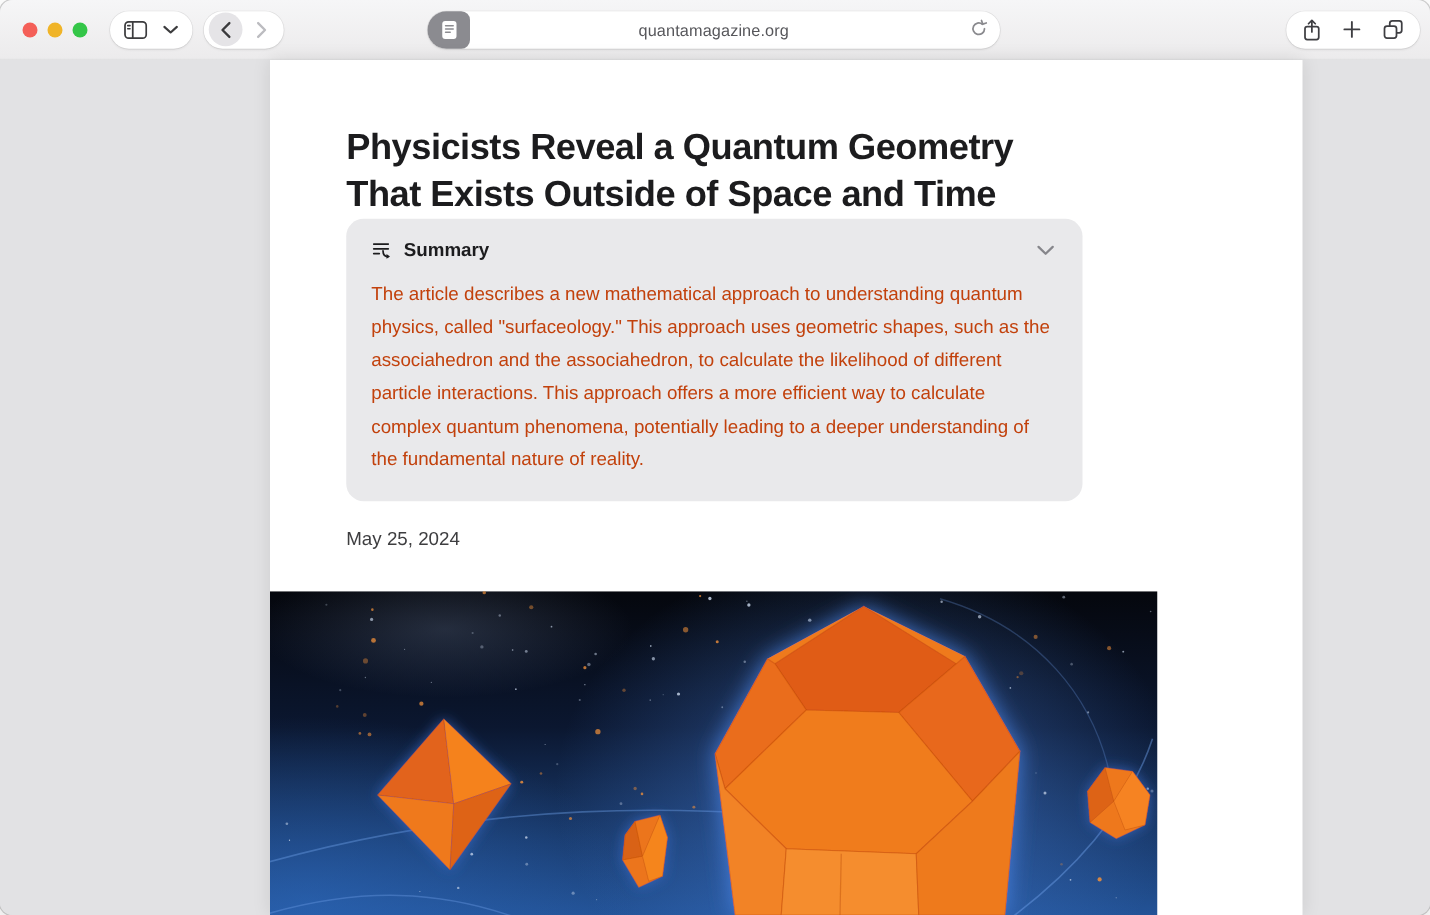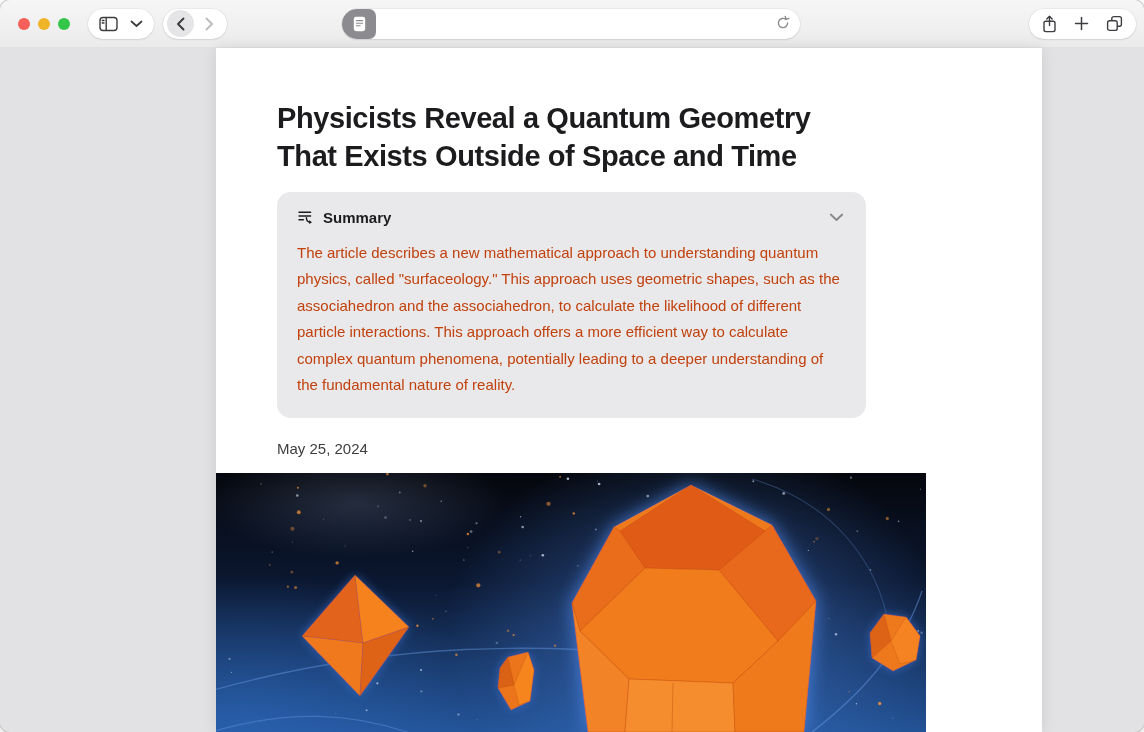--- a/index.html
+++ b/index.html
@@ -55,21 +55,21 @@
     position: absolute; left: 216px; top: 0; width: 826px; height: 684px;
     background: #ffffff; box-shadow: 0 0 14px rgba(0,0,0,0.10);
     overflow: hidden;
   }
   .card-inner { padding: 51px 60px 0 61px; }
   .article-title {
     width: 590px; font-size: 29px; line-height: 38px; font-weight: 700;
     color: #1c1c1e; letter-spacing: -0.4px;
   }
   .summary-card {
-    margin-top: 17px; width: 589px; background: #e9e9eb;
+    width: 589px; background: #e9e9eb;
     border-radius: 14px; padding: 17px 20px 20px 20px;
   }
   .summary-head { display: flex; align-items: center; gap: 9px; }
   .summary-title { font-size: 15px; font-weight: 700; color: #1c1c1e; }
   .summary-collapse { margin-left: auto; border: none; background: transparent; cursor: pointer; padding: 0 2px; }
   .summary-body { margin-top: 14px; font-size: 15px; line-height: 26.4px; color: #c2410c; }
   .article-date { margin-top: 22px; font-size: 15px; color: #3e3e40; }
   .hero { position: absolute; left: 0; top: 425px; width: 710px; height: 259px; }
   .hero svg { display: block; }
 </style>
@@ -116,20 +116,21 @@
 
     <div class="addressbar">
       <button class="reader-btn">
         <svg width="13" height="16" viewBox="0 0 13 16">
           <rect x="0.8" y="0.8" width="11.4" height="14.4" rx="2.4" fill="#ffffff"></rect>
           <line x1="3.4" y1="4.6" x2="9.6" y2="4.6" stroke="#8b8b90" stroke-width="1.1" stroke-linecap="round"></line>
           <line x1="3.4" y1="7.2" x2="9.6" y2="7.2" stroke="#8b8b90" stroke-width="1.1" stroke-linecap="round"></line>
           <line x1="3.4" y1="9.8" x2="7.2" y2="9.8" stroke="#8b8b90" stroke-width="1.1" stroke-linecap="round"></line>
         </svg>
       </button>
+      <span class="url-text">quantamagazine.org</span>
       <button class="reload-btn">
         <svg width="16" height="16" viewBox="0 0 16 16">
           <path d="M12.6 8 a4.6 4.6 0 1 1 -1.7 -3.6" fill="none" stroke="#8a8a8e" stroke-width="1.4" stroke-linecap="round"></path>
           <path d="M10.2 1.4 L11.2 4.3 L14 3.4" fill="none" stroke="#8a8a8e" stroke-width="1.4" stroke-linecap="round" stroke-linejoin="round"></path>
         </svg>
       </button>
     </div>
 
     <div class="pill right-pill">
       <button class="icon-btn">

